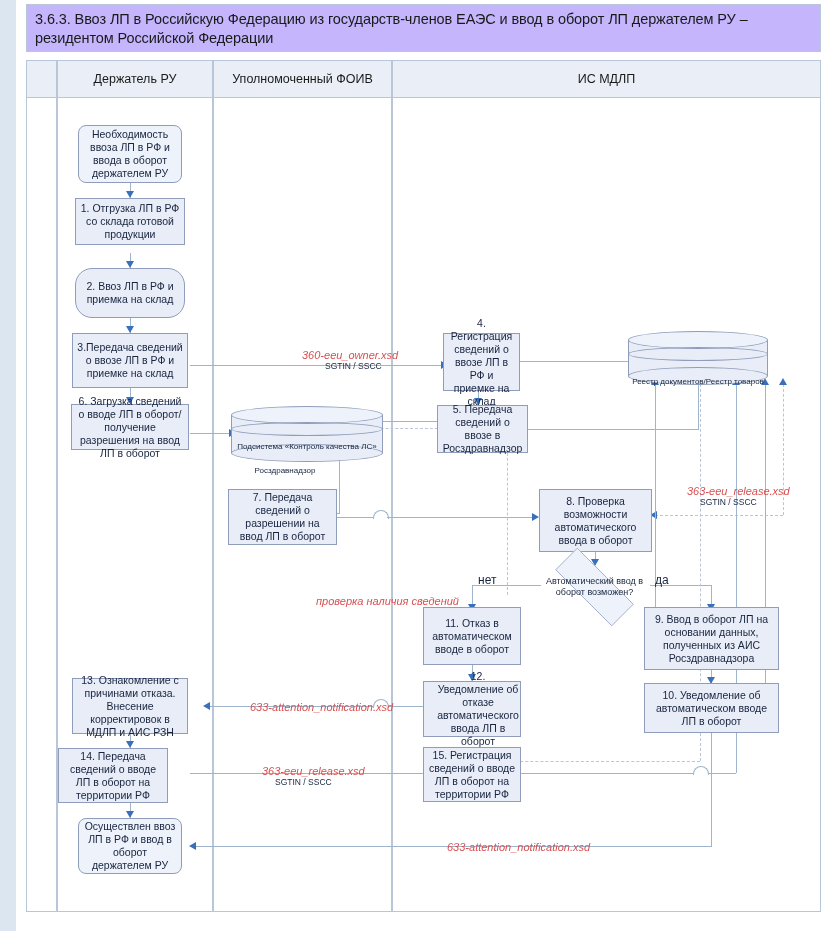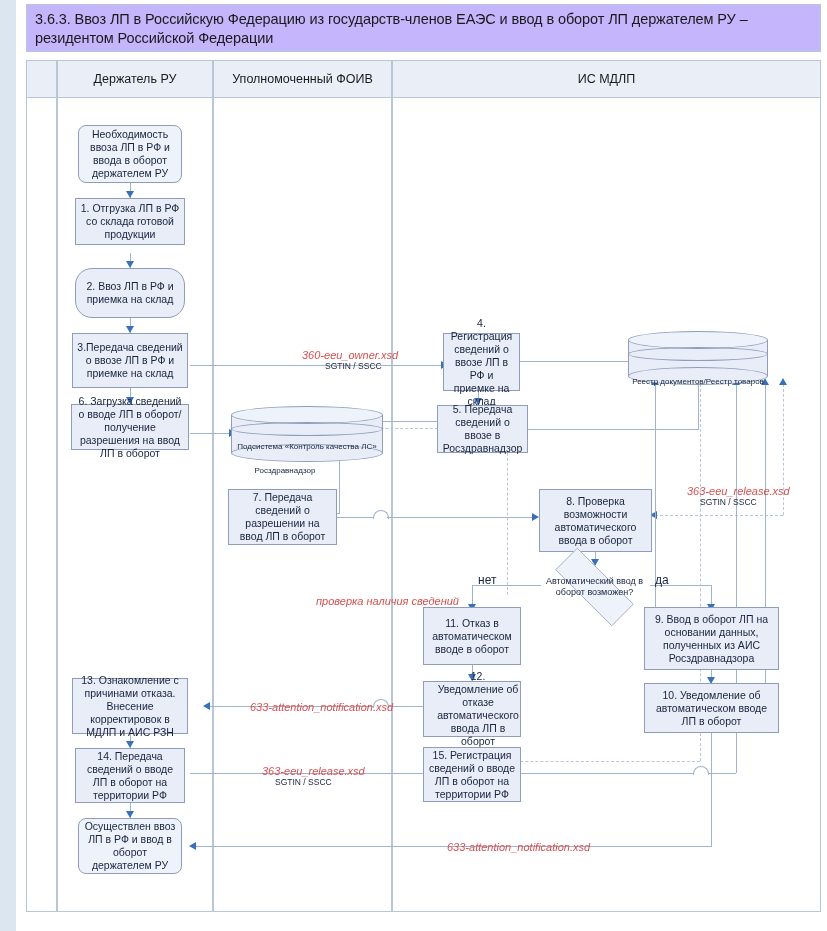--- a/index.html
+++ b/index.html
@@ -206,21 +206,21 @@
   <div class="node" style="left:75px;top:198px;width:110px;height:47px;">1. Отгрузка ЛП в РФ со склада готовой продукции</div>
 
   <div class="node" style="left:75px;top:268px;width:110px;height:50px;border-radius:17px;">2. Ввоз ЛП в РФ и приемка на склад</div>
 
   <div class="node" style="left:72px;top:333px;width:116px;height:55px;">3.Передача сведений о ввозе ЛП в РФ и приемке на склад</div>
 
   <div class="node" style="left:71px;top:404px;width:118px;height:46px;">6. Загрузка сведений о вводе ЛП в оборот/ получение разрешения на ввод ЛП в оборот</div>
 
   <div class="node" style="left:72px;top:678px;width:116px;height:56px;">13. Ознакомление с причинами отказа. Внесение корректировок в МДЛП и АИС РЗН</div>
 
-  <div class="node" style="left:75px;top:748px;width:110px;height:55px;">14. Передача сведений о вводе ЛП в оборот на территории РФ</div>
+  <div class="node" style="left:58px;top:748px;width:110px;height:55px;">14. Передача сведений о вводе ЛП в оборот на территории РФ</div>
 
   <div class="node terminator" style="left:78px;top:818px;width:104px;height:56px;">Осуществлен ввоз ЛП в РФ и ввод в оборот держателем РУ</div>
 
   <div class="cyl" style="left:231px;top:406px;width:108px;height:56px;padding-left:44px;">
     <div class="body"></div>
     <div class="bot"></div>
     <div class="top"></div>
     <div class="mid"></div>
     <div class="lbl" style="bottom:10px;">Подсистема «Контроль качества ЛС»</div>
   </div>

